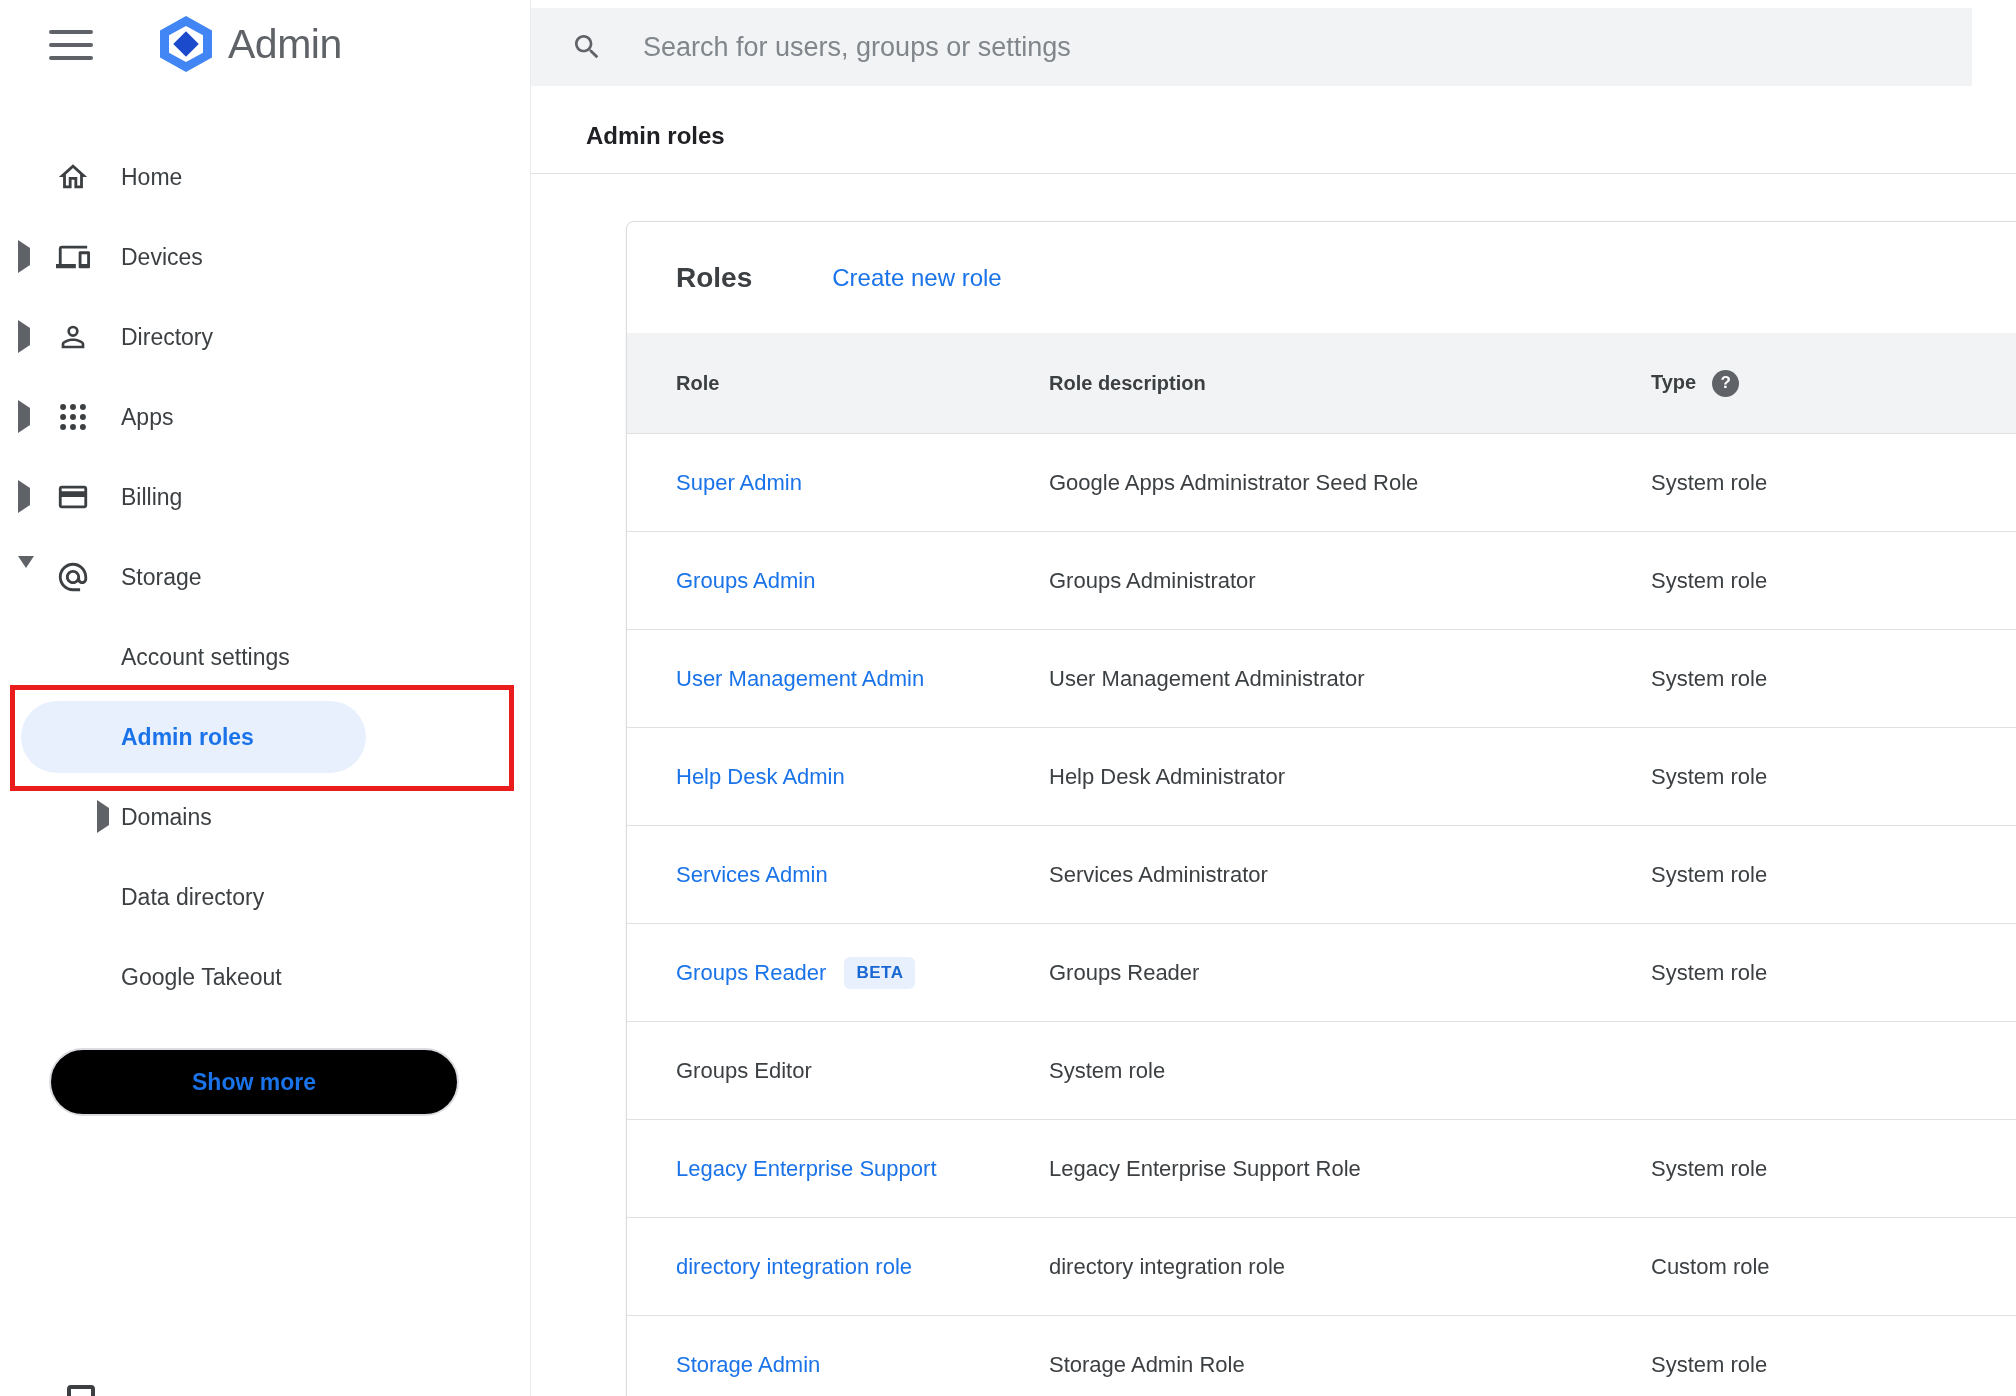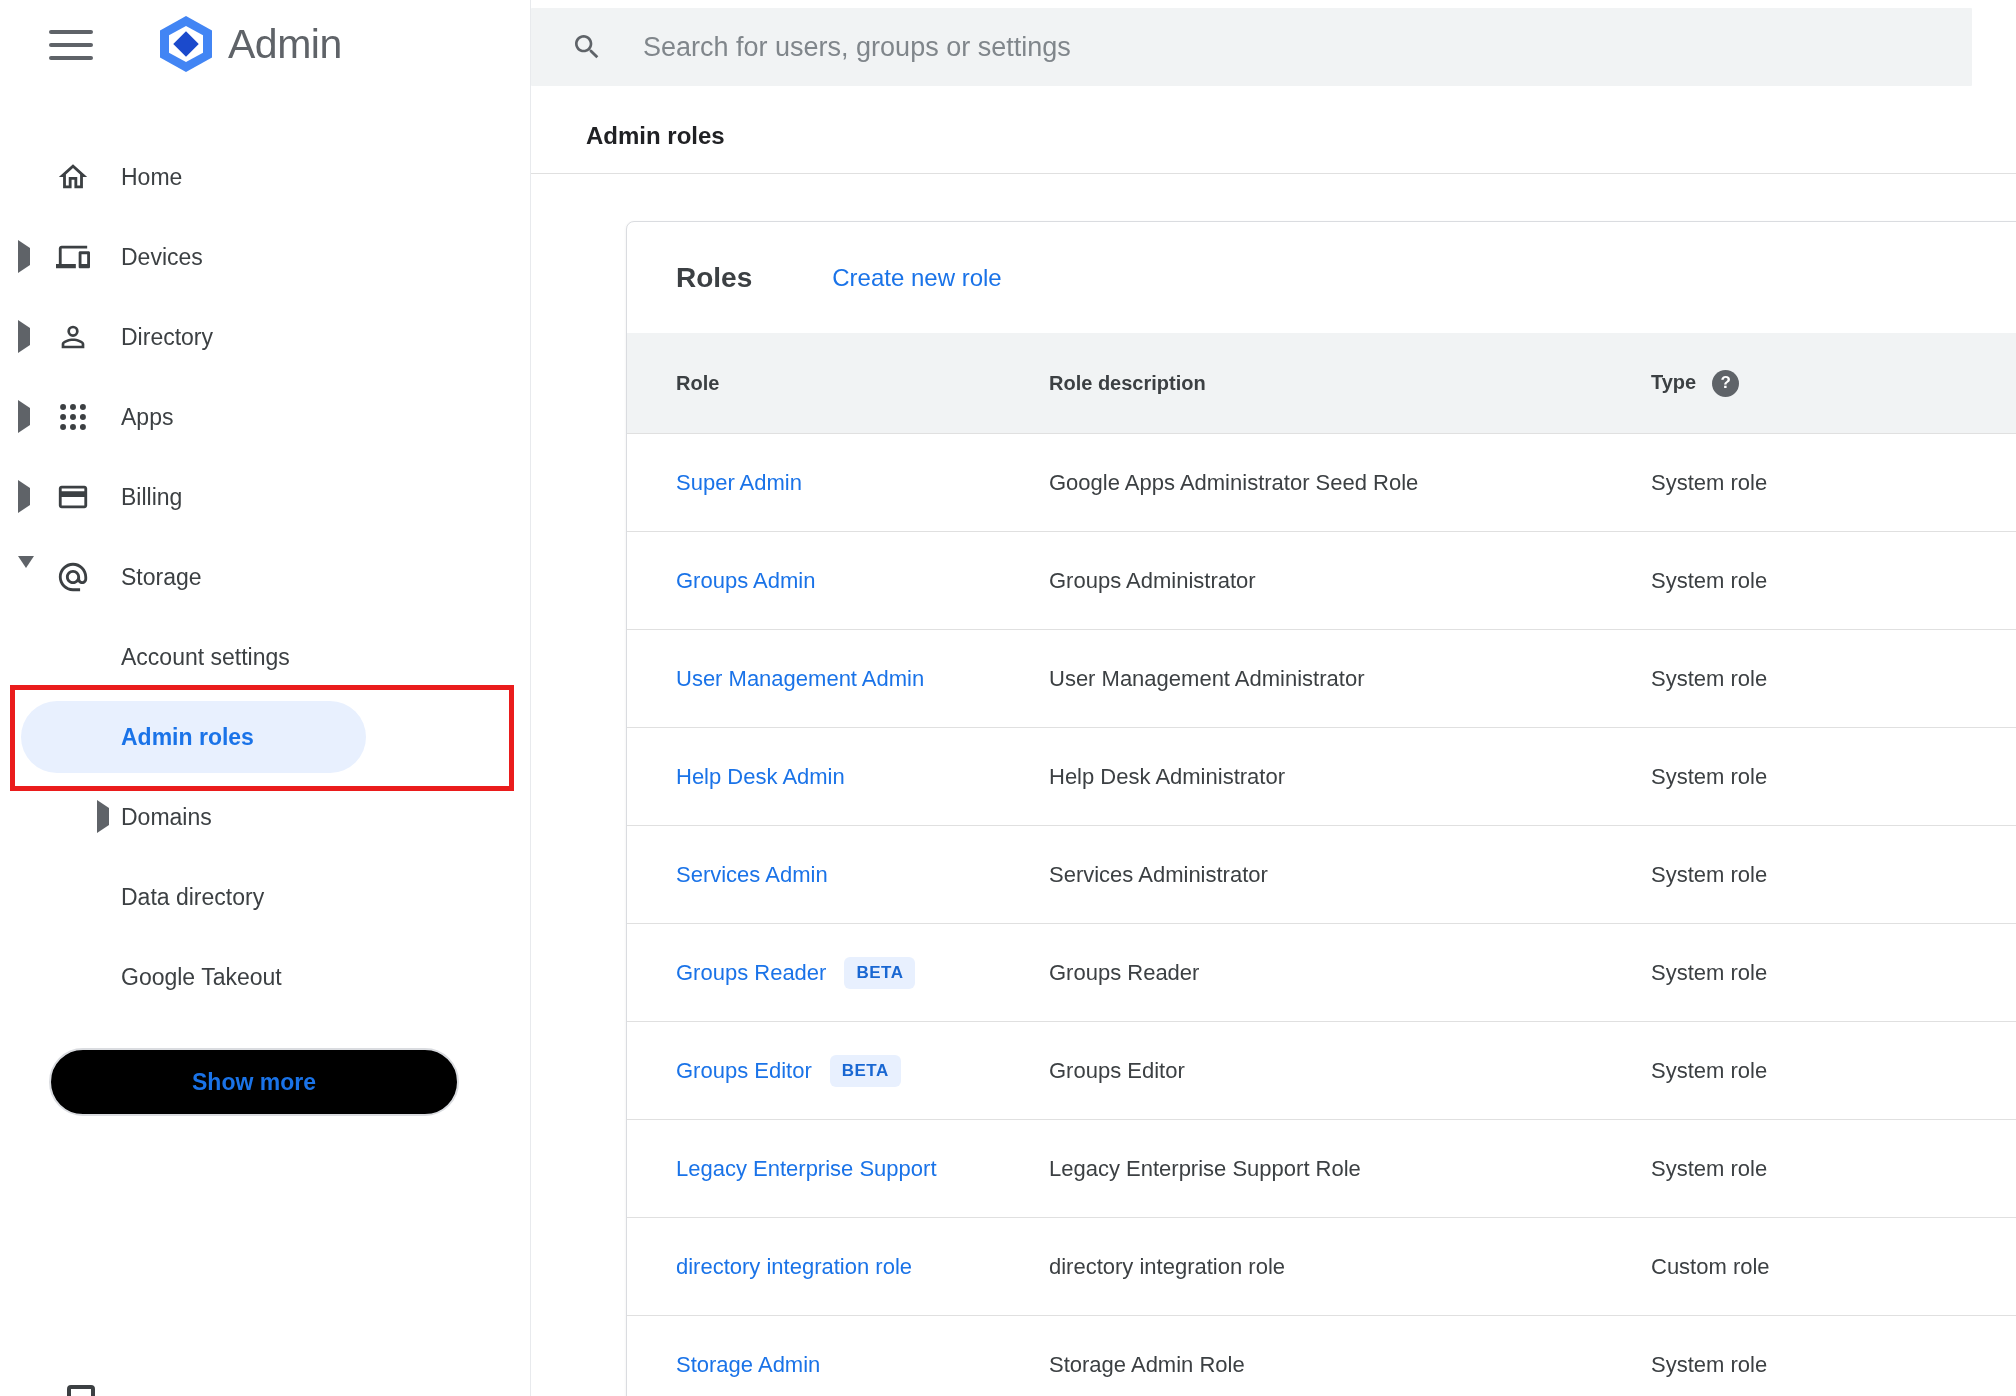--- a/index.html
+++ b/index.html
@@ -251,23 +251,20 @@
     <div class="cell-type">System role</div>
   </div>
         <div class="trow">
     <div class="cell-role">
       <a class="role-link">Groups Reader</a><span class="beta">BETA</span>
     </div>
     <div class="cell-desc">Groups Reader</div>
     <div class="cell-type">System role</div>
   </div>
         <div class="trow">
-    <div class="cell-role">
-      <a class="role-link">Groups Editor</a><span class="beta">BETA</span>
-    </div>
     <div class="cell-desc">Groups Editor</div>
     <div class="cell-type">System role</div>
   </div>
         <div class="trow">
     <div class="cell-role">
       <a class="role-link">Legacy Enterprise Support</a>
     </div>
     <div class="cell-desc">Legacy Enterprise Support Role</div>
     <div class="cell-type">System role</div>
   </div>

